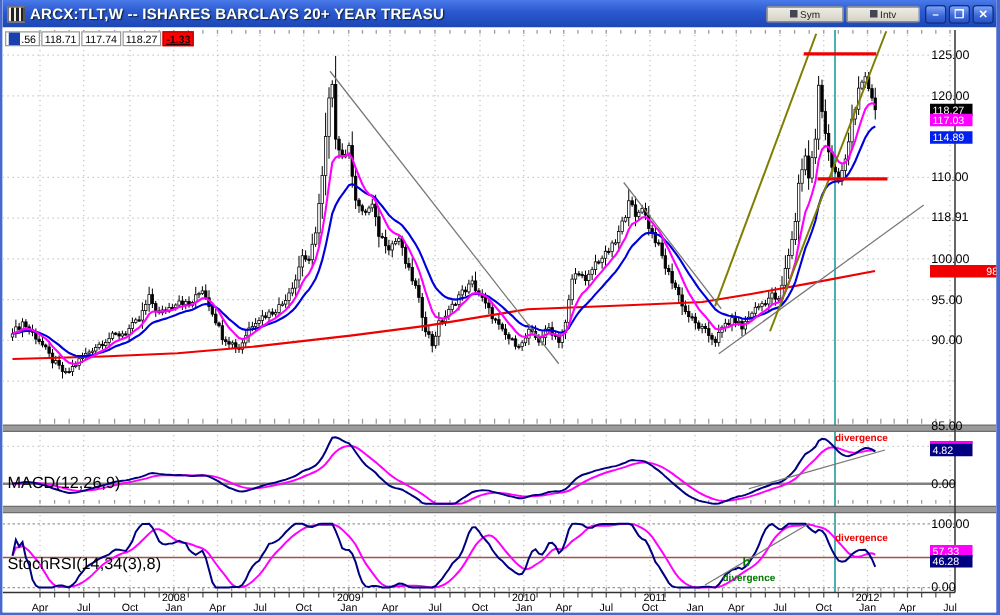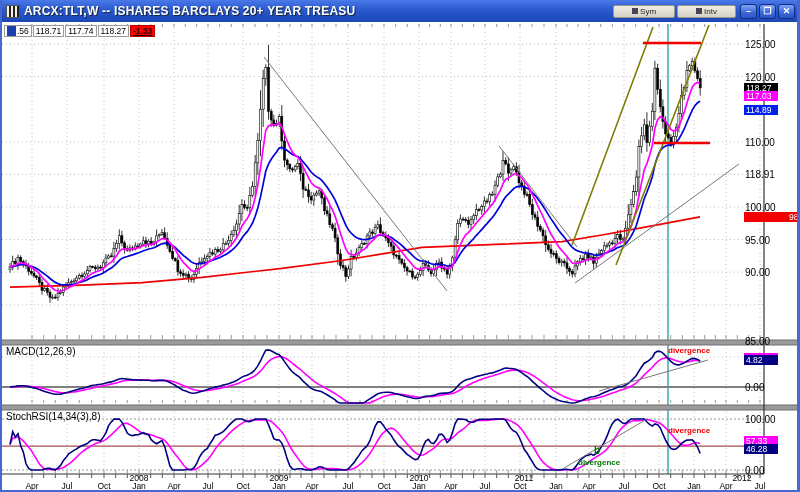--- a/index.html
+++ b/index.html
@@ -24,21 +24,21 @@
   .win-btn{width:17px;height:15px;margin-left:2px;border:1px solid #10307e;border-radius:3px;
     background:linear-gradient(180deg,#7fa4f4,#3a67da 60%,#2b54c4);color:#fff;font-size:9px;font-weight:bold;
     display:flex;align-items:center;justify-content:center;line-height:1;}
   .chart-area{position:absolute;left:0;top:22px;width:795px;height:468px;background:#fff;}
   svg{position:absolute;left:0;top:0;}
   .quote-row{position:absolute;left:2px;top:3px;display:flex;}
   .qbox{height:12px;border:1px solid #9a9a9a;background:#fff;font-size:8.5px;color:#000;
     display:flex;align-items:center;padding:0 2px;margin-right:1px;white-space:nowrap;}
   .qbox .chip{display:inline-block;width:9px;height:10px;background:#1a3fae;margin-right:1px;}
   .qbox.neg{background:#f00;color:#2a0000;font-weight:bold;border-color:#b00;text-decoration:underline;}
-  .panel-label{position:absolute;font-size:10px;color:#000;}
+  .panel-label{position:absolute;font-size:13px;color:#000;margin-top:32px;}
   .axis-col{position:absolute;left:740px;top:0;width:55px;height:468px;pointer-events:none;}
   .axis-label{position:absolute;left:3px;font-size:10px;color:#000;white-space:nowrap;}
   .axis-badge{position:absolute;left:2px;font-size:8.5px;color:#fff;padding:0 2px;min-width:34px;}
   .xlabels{position:absolute;left:0;top:450px;width:795px;height:18px;}
   .xtick-month{position:absolute;font-size:8.5px;color:#000;transform:translateX(-50%);top:9px;}
   .xtick-year{position:absolute;font-size:8.5px;color:#000;transform:translateX(-50%);top:1px;}
   .anno{position:absolute;font-size:8px;font-weight:bold;white-space:nowrap;}
 </style>
 </head>
 <body>
@@ -1019,18 +1019,18 @@
         <div class="xtick-year" style="left: 417px;">2010</div>
         <div class="xtick-month" style="left: 449px;">Apr</div>
         <div class="xtick-month" style="left: 483px;">Jul</div>
         <div class="xtick-month" style="left: 518px;">Oct</div>
         <div class="xtick-month" style="left: 554px;">Jan</div>
         <div class="xtick-year" style="left: 522px;">2011</div>
         <div class="xtick-month" style="left: 587px;">Apr</div>
         <div class="xtick-month" style="left: 622px;">Jul</div>
         <div class="xtick-month" style="left: 657px;">Oct</div>
         <div class="xtick-month" style="left: 692px;">Jan</div>
-        <div class="xtick-year" style="left: 692px; margin-left: 48px;">2012</div>
+        <div class="xtick-year" style="left: 692px;">2012</div>
         <div class="xtick-month" style="left: 724px;">Apr</div>
         <div class="xtick-month" style="left: 758px;">Jul</div>
       </div>
   </div>
 </div>
 
 </body></html>

